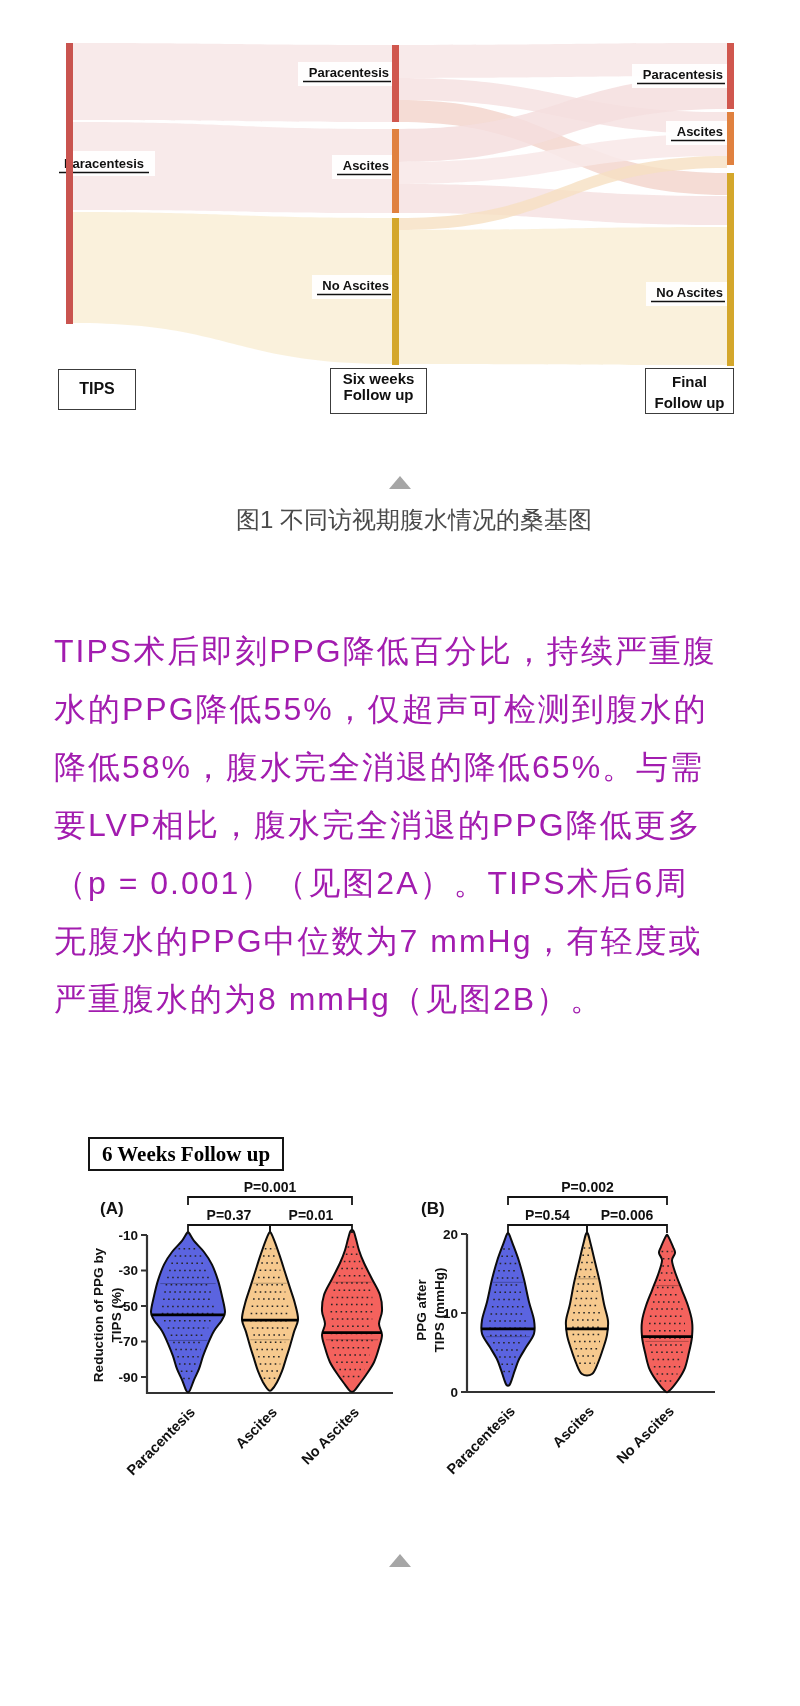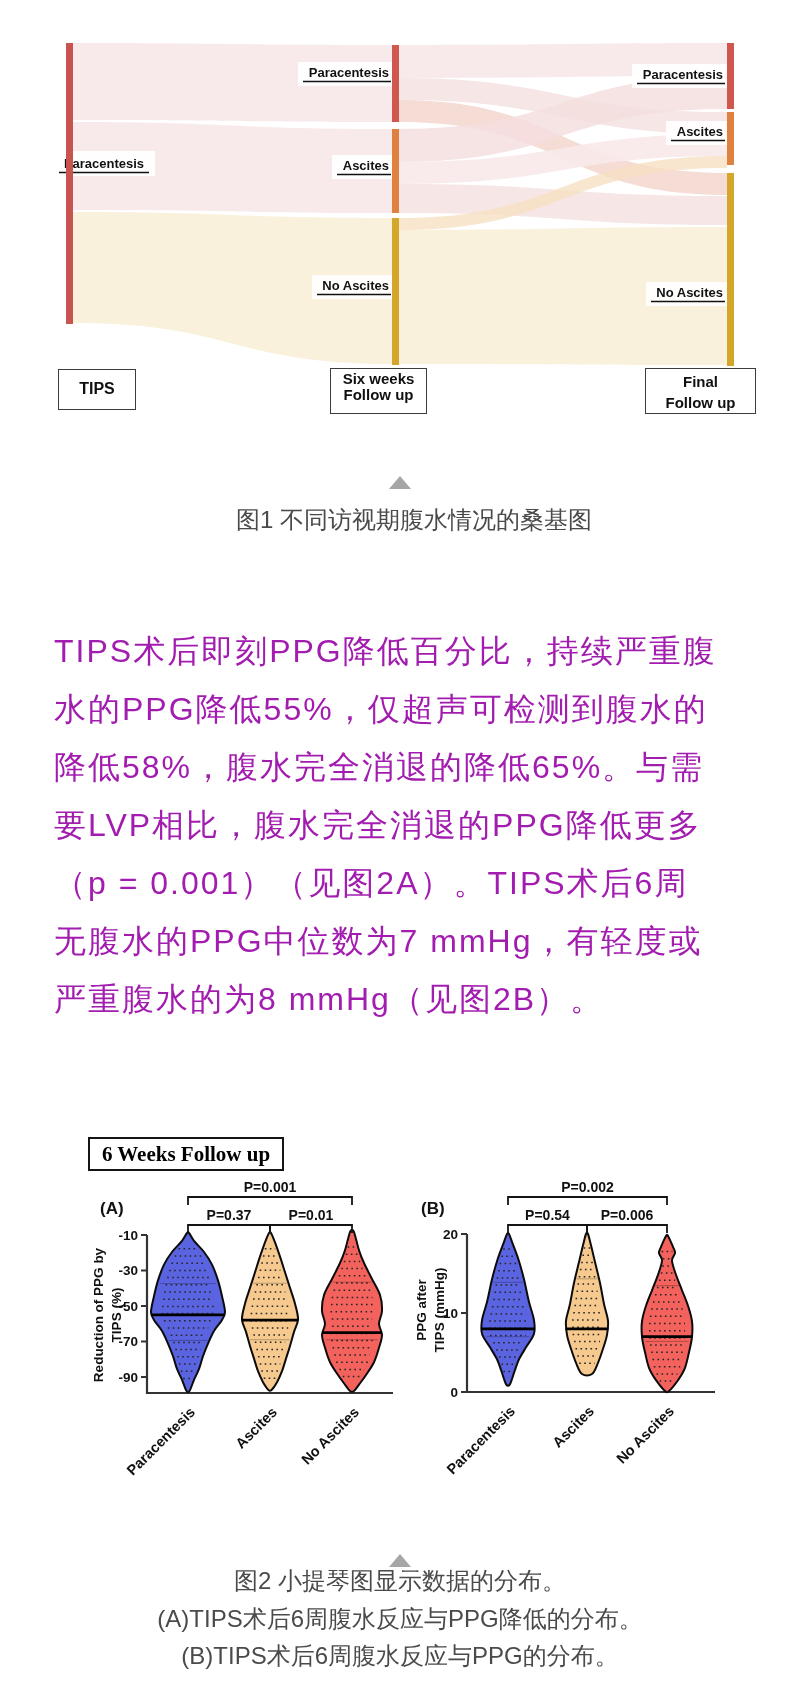--- a/index.html
+++ b/index.html
@@ -4,21 +4,21 @@
 <style>
   html,body{margin:0;padding:0;background:#fff;}
   .page{position:relative;width:800px;height:1706px;background:#ffffff;overflow:hidden;
         font-family:"Liberation Sans",sans-serif;}
   
   #sankey-svg{position:absolute;left:0;top:0;}
   .stage-box{position:absolute;box-sizing:border-box;border:1.5px solid #3c3c3c;background:#fff;
              color:#101010;font-weight:700;text-align:center;white-space:pre-line;}
   #tips-box{left:58px;top:369px;width:78px;height:41px;font-size:16px;line-height:38px;}
   #sixweeks-box{left:330px;top:368px;width:97px;height:46px;font-size:15px;line-height:16px;padding-top:2px;}
-  #final-box{left:645px;top:368px;width:111px;height:46px;font-size:15px;line-height:21px;padding-top:2px;}
+  #final-box{left:645px;top:368px;width:89px;height:46px;font-size:15px;line-height:21px;padding-top:2px;}
   
   .tri{position:absolute;width:0;height:0;border-left:11px solid transparent;
        border-right:11px solid transparent;border-bottom:13px solid #a6a6a6;}
   
   .caption{position:absolute;left:0;width:800px;text-align:center;color:#4a4a4a;
            font-size:24px;font-weight:500;white-space:pre-line;}
   #caption1{top:504px;padding-left:14px;}
   #caption2{top:1562px;line-height:37.5px;}
   
   #body-text{position:absolute;left:54px;top:622px;width:722px;font-size:32px;line-height:58px;
@@ -291,16 +291,13 @@
         <text x="587.5" y="64" text-anchor="middle" font-size="14" font-weight="700">P=0.002</text>
         <path d="M508,105 V97 H587 V105" stroke="#141414" stroke-width="1.8" fill="none"></path>
         <text x="547.5" y="92" text-anchor="middle" font-size="14" font-weight="700">P=0.54</text>
         <path d="M587,105 V97 H667 V105" stroke="#141414" stroke-width="1.8" fill="none"></path>
         <text x="627" y="92" text-anchor="middle" font-size="14" font-weight="700">P=0.006</text>
       </g>
     </svg>
   <div id="fig2-header">6 Weeks Follow up</div>
 
   <div class="tri" style="left:389px;top:1554px;"></div>
-  <div class="caption" id="caption2">图2 小提琴图显示数据的分布。
-(A)TIPS术后6周腹水反应与PPG降低的分布。
-(B)TIPS术后6周腹水反应与PPG的分布。</div>
 </div>
 
 </body></html>

